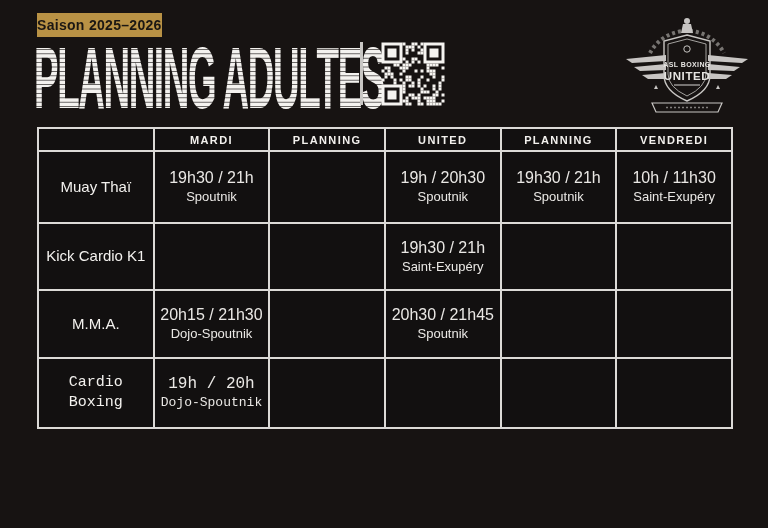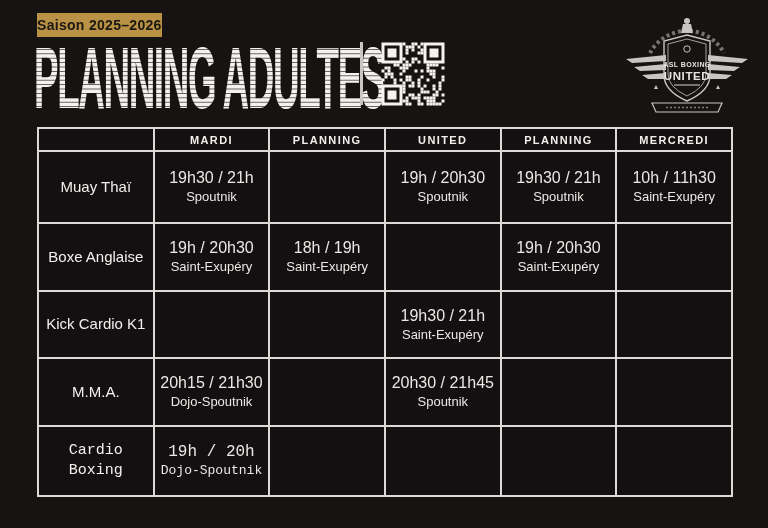--- a/index.html
+++ b/index.html
@@ -235,21 +235,21 @@
   </svg>
 
   <table class="schedule">
     <thead>
         <tr>
           <th></th>
           <th>MARDI</th>
           <th>PLANNING</th>
           <th>UNITED</th>
           <th>PLANNING</th>
-          <th>MERCREDI</th>
+          <th>VENDREDI</th>
         </tr>
       </thead>
     <tbody>
         <tr style="height: 72px;">
           <th>Muay Thaï</th>
           <td>
             <div class="t">19h30 / 21h</div>
             <div class="p">Spoutnik</div>
           </td>
           <td></td>
@@ -259,37 +259,20 @@
           </td>
           <td>
             <div class="t">19h30 / 21h</div>
             <div class="p">Spoutnik</div>
           </td>
           <td>
             <div class="t">10h / 11h30</div>
             <div class="p">Saint-Exupéry</div>
           </td>
         </tr>
-        <tr style="height: 68px;">
-          <th>Boxe Anglaise</th>
-          <td>
-            <div class="t">19h / 20h30</div>
-            <div class="p">Saint-Exupéry</div>
-          </td>
-          <td>
-            <div class="t">18h / 19h</div>
-            <div class="p">Saint-Exupéry</div>
-          </td>
-          <td></td>
-          <td>
-            <div class="t">19h / 20h30</div>
-            <div class="p">Saint-Exupéry</div>
-          </td>
-          <td></td>
-        </tr>
         <tr style="height: 67px;">
           <th>Kick Cardio K1</th>
           <td></td>
           <td></td>
           <td>
             <div class="t">19h30 / 21h</div>
             <div class="p">Saint-Exupéry</div>
           </td>
           <td></td>
           <td></td>

